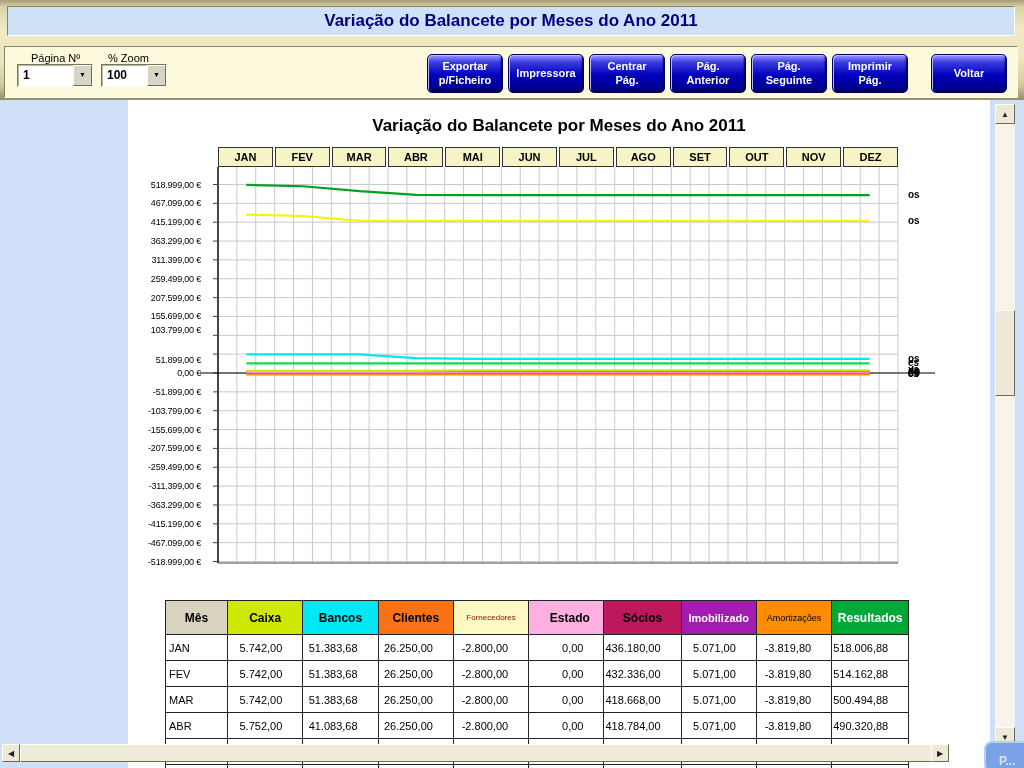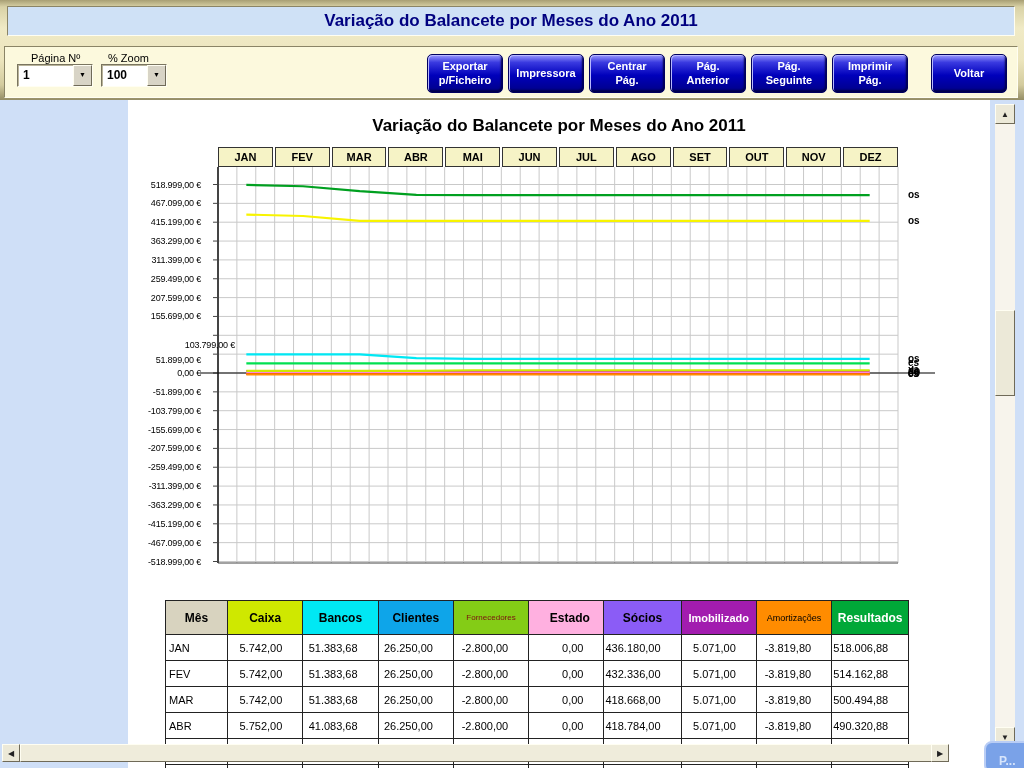--- a/index.html
+++ b/index.html
@@ -210,21 +210,21 @@
       </svg>
     <div id="ylabels">
         <div class="ylab" style="top: 79.5px;">518.999,00 €</div>
         <div class="ylab" style="top: 98.35px;">467.099,00 €</div>
         <div class="ylab" style="top: 117.2px;">415.199,00 €</div>
         <div class="ylab" style="top: 136.05px;">363.299,00 €</div>
         <div class="ylab" style="top: 154.9px;">311.399,00 €</div>
         <div class="ylab" style="top: 173.75px;">259.499,00 €</div>
         <div class="ylab" style="top: 192.6px;">207.599,00 €</div>
         <div class="ylab" style="top: 211.45px;">155.699,00 €</div>
-        <div class="ylab" style="top: 240px; margin-left: 34px;">103.799,00 €</div>
+        <div class="ylab" style="top: 225px;">103.799,00 €</div>
         <div class="ylab" style="top: 249.15px; margin-top: 6px;">51.899,00 €</div>
         <div class="ylab" style="top: 268px;">0,00 €</div>
         <div class="ylab" style="top: 286.85px;">-51.899,00 €</div>
         <div class="ylab" style="top: 305.7px;">-103.799,00 €</div>
         <div class="ylab" style="top: 324.55px;">-155.699,00 €</div>
         <div class="ylab" style="top: 343.4px;">-207.599,00 €</div>
         <div class="ylab" style="top: 362.25px;">-259.499,00 €</div>
         <div class="ylab" style="top: 381.1px;">-311.399,00 €</div>
         <div class="ylab" style="top: 399.95px;">-363.299,00 €</div>
         <div class="ylab" style="top: 418.8px;">-415.199,00 €</div>
@@ -253,24 +253,24 @@
           <col style="width: 75.3px;">
           <col style="width: 75.3px;">
           <col style="width: 75.3px;">
           <col style="width: 75.3px;">
         </colgroup>
       <thead>
           <tr id="thead-row">
             <th style="background: rgb(216, 211, 191); color: rgb(0, 0, 0); font-weight: bold; font-size: 12px;">Mês</th>
             <th style="background: rgb(207, 232, 0); color: rgb(0, 0, 0); font-weight: bold; font-size: 12px;">Caixa</th>
             <th style="background: rgb(0, 232, 244); color: rgb(0, 0, 0); font-weight: bold; font-size: 12px;">Bancos</th>
-            <th style="background: #0ea5e9; color: rgb(0, 0, 0); font-weight: bold; font-size: 12px;">Clientes</th>
-            <th style="background: #84cc16; color: rgb(124, 16, 16); font-weight: normal; font-size: 8px;">Fornecedores</th>
+            <th style="background: #f97316; color: rgb(0, 0, 0); font-weight: bold; font-size: 12px;">Clientes</th>
+            <th style="background: #fef9c3; color: rgb(124, 16, 16); font-weight: normal; font-size: 8px;">Fornecedores</th>
             <th style="background: rgb(255, 176, 224); color: rgb(0, 0, 0); font-weight: bold; font-size: 12px; padding-left: 8px;">Estado</th>
-            <th style="background: #8b5cf6; color: rgb(0, 0, 0); font-weight: bold; font-size: 12px;">Sócios</th>
+            <th style="background: #be185d; color: rgb(0, 0, 0); font-weight: bold; font-size: 12px;">Sócios</th>
             <th style="background: #a21caf; color: rgb(255, 255, 255); font-weight: bold; font-size: 11px;">Imobilizado</th>
             <th style="background: rgb(255, 140, 0); color: rgb(0, 0, 0); font-weight: normal; font-size: 9px;">Amortizações</th>
             <th style="background: rgb(0, 168, 56); color: rgb(255, 255, 255); font-weight: bold; font-size: 12px;">Resultados</th>
           </tr>
         </thead>
       <tbody id="tbody">
           <tr>
             <td class="td-mes">JAN</td>
             <td class="td-num">5.742,00</td>
             <td class="td-num">51.383,68</td>

